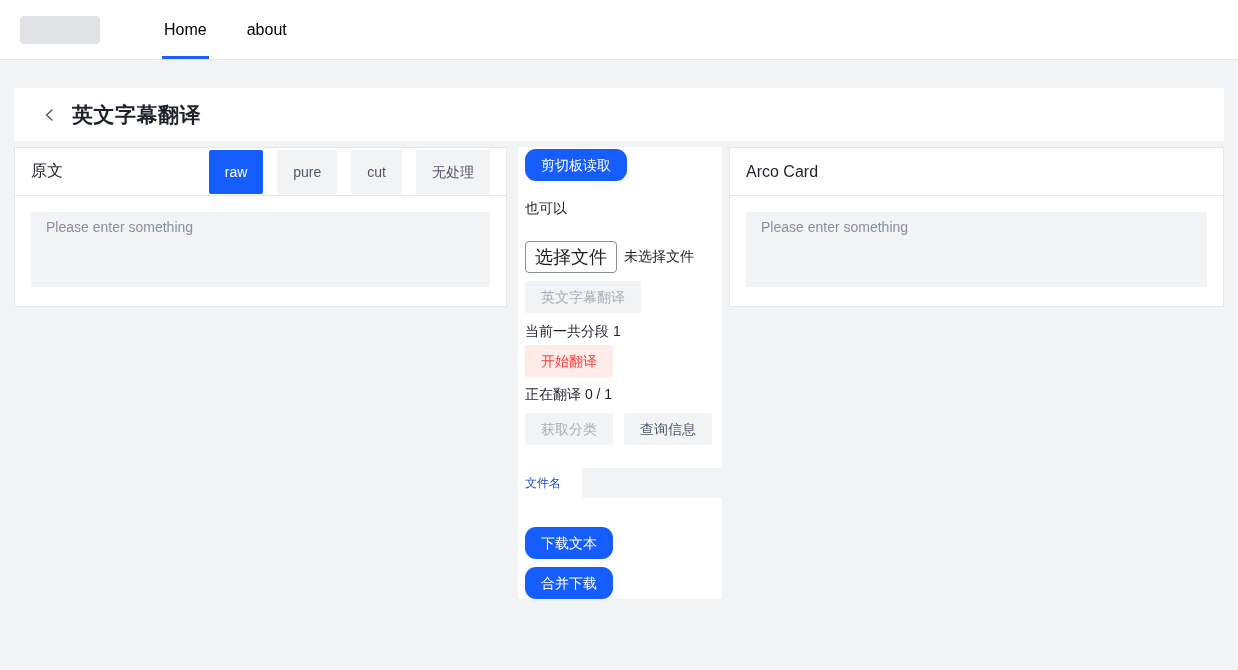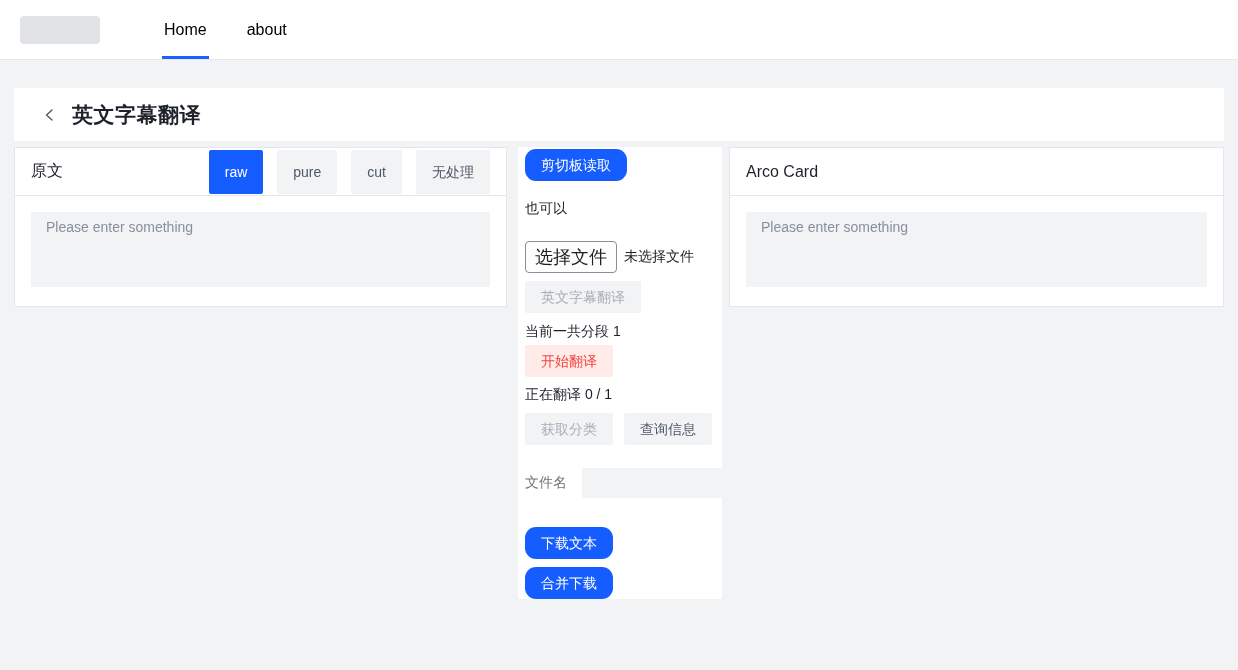--- a/index.html
+++ b/index.html
@@ -144,21 +144,21 @@
     background: #fdfdfd;
     padding: 3px 9px;
     font-size: 18px;
     color: #1f1f1f;
     cursor: pointer;
     font-family: inherit;
   }
   .file-status { margin-left: 7px; font-size: 14px; }
 
   .filename-row { display: flex; align-items: center; }
-  .filename-label { width: 57px; font-size: 14px; color: #737373; flex: none; }
+  .filename-label { width: 57px; font-size: 12px; color: #1d4ed8; flex: none; }
   .filename-input {
     flex: 1;
     height: 30px;
     background: #f2f3f5;
     border: none;
     border-radius: 2px;
     padding: 0 12px;
     font-family: inherit;
     font-size: 14px;
     color: #1d2129;

